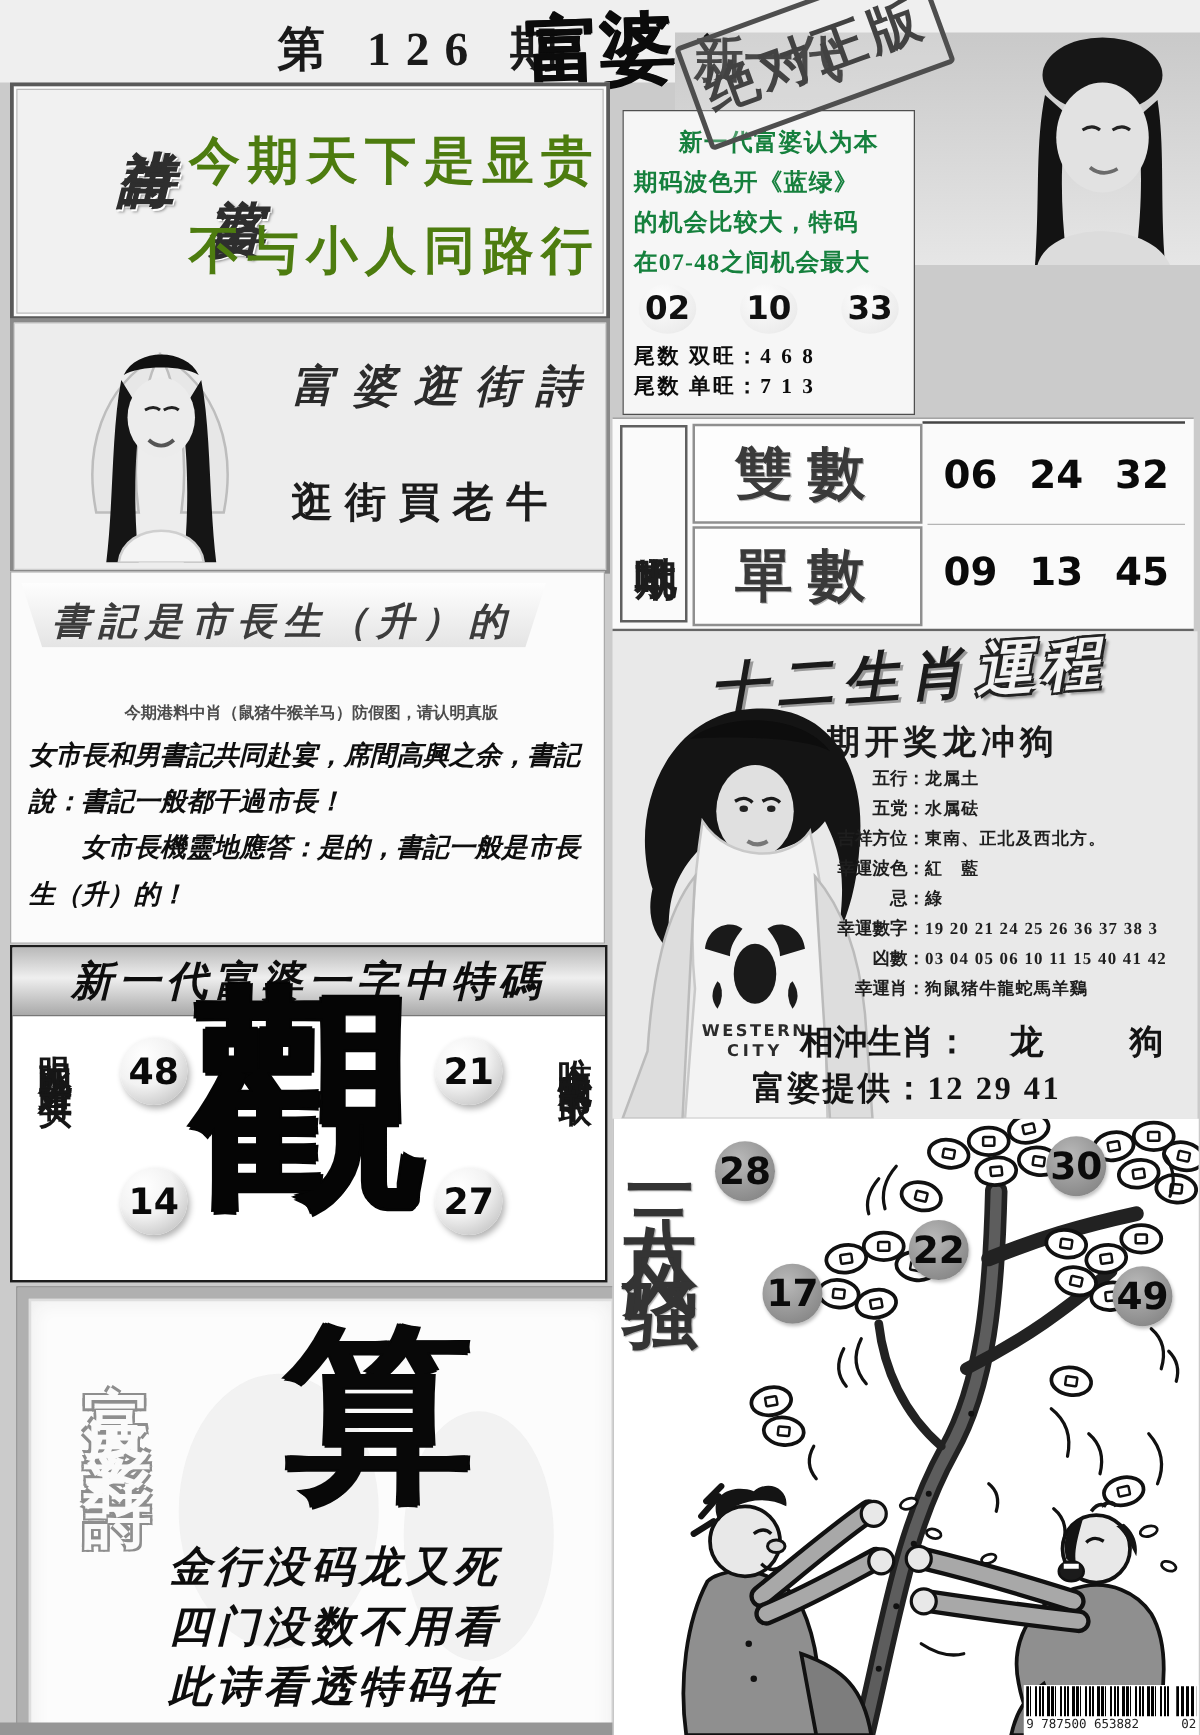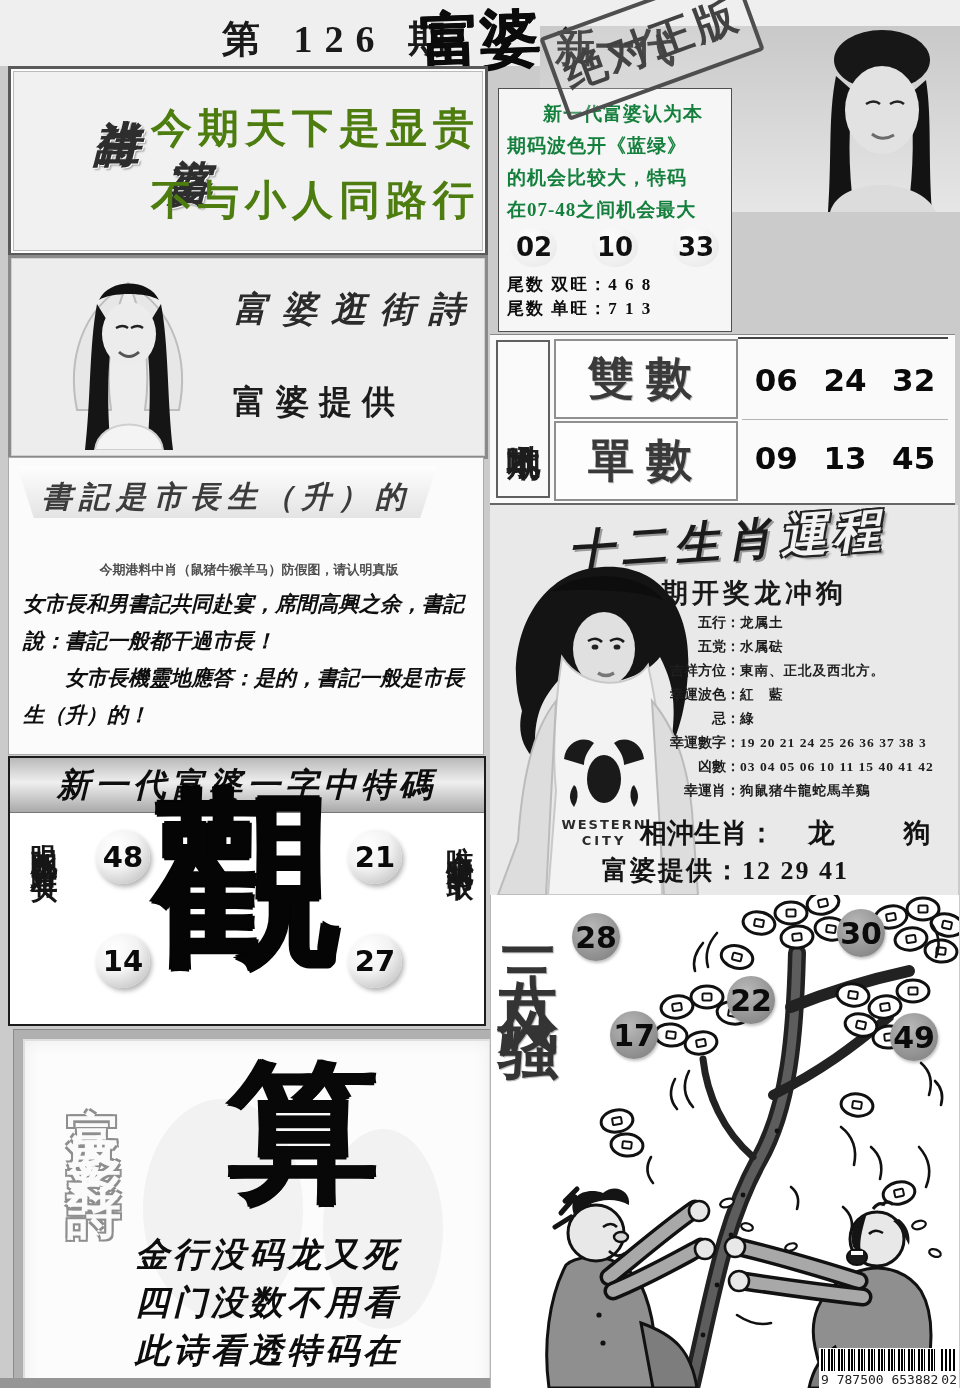--- a/index.html
+++ b/index.html
@@ -112,21 +112,21 @@
   #pI-vtitle{left:4px;top:6px;height:400px;font-size:60px;font-weight:700;color:#343434;
      letter-spacing:26px;line-height:66px;text-shadow:1px 1px 1px #aaa;z-index:3;}
   .cnum{position:absolute;width:48px;height:48px;border-radius:50%;display:flex;align-items:center;justify-content:center;
      background:radial-gradient(circle at 40% 32%,#b9b9b9,#8d8d8d 70%,#7c7c7c);
      font-family:"DejaVu Sans",sans-serif;font-weight:900;font-size:30px;color:#0b0b0b;z-index:4;
      box-shadow:1px 2px 3px rgba(0,0,0,.25);}
   #barcode{left:328px;top:453px;width:136px;height:38px;background:#fff;z-index:5;display:flex;flex-direction:column;padding:1px 2px;}
   #barcode .bars{display:flex;gap:4px;height:24px;}
   #barcode .b-main{flex:1;background:repeating-linear-gradient(90deg,#000 0 2px,#fff 2px 3px,#000 3px 4px,#fff 4px 7px,#000 7px 9px,#fff 9px 10px);}
   #barcode .b-stub{width:16px;background:repeating-linear-gradient(90deg,#000 0 2px,#fff 2px 4px);}
-  #barcode .digits{display:flex;justify-content:space-between;font-size:13px;color:#222;margin-top:1px;}
+  #barcode .digits{display:flex;justify-content:space-between;font-size:10px;color:#222;margin-top:1px;}
 
   #bottom-strip{left:0;top:1378px;width:490px;height:10px;background:#969696;}
 </style>
 </head>
 <body>
 
 <div id="page">
 
   <div id="hdr-band" class="abs"></div>
   <div id="photo-bg" class="abs"></div>
@@ -166,21 +166,21 @@
         <path d="M142 44 C150 86 148 140 154 190 L128 190 C132 150 132 104 126 70 Z" fill="#151515"></path>
         <path d="M80 40 C90 18 130 18 140 40 C128 32 92 32 80 40 Z" fill="#111"></path>
         <ellipse cx="110" cy="74" rx="27" ry="32" fill="#ececec"></ellipse>
         <path d="M97 68 q7 -4 12 0" stroke="#222" stroke-width="2.4" fill="none"></path>
         <path d="M112 68 q7 -4 12 0" stroke="#222" stroke-width="2.4" fill="none"></path>
         <path d="M100 92 q10 9 20 0" stroke="#555" stroke-width="3" fill="none"></path>
         <path d="M76 190 C80 156 140 156 144 190 Z" fill="#f4f4f4" stroke="#cfcfcf" stroke-width="2"></path>
       </svg>
     </div>
     <div id="pB-title" class="abs" style="left:222px;top:28px;">富婆逛街詩</div>
-    <div id="pB-line" class="abs" style="left:222px;top:122px;">富婆提供</div>
+    <div id="pB-line" class="abs" style="left:222px;top:122px;">逛街買老牛</div>
   </div>
 
   <div id="pC" class="panel">
     <div id="pC-ribbon" class="abs">
       <span id="pC-title">書記是市長生（升）的</span>
     </div>
     <div id="pC-sub" class="abs">今期港料中肖（鼠猪牛猴羊马）防假图，请认明真版</div>
     <div id="pC-body" class="abs">
       <p>女市長和男書記共同赴宴，席間高興之余，書記說：書記一般都干過市長！</p>
       <p>女市長機靈地應答：是的，書記一般是市長生（升）的！</p>

